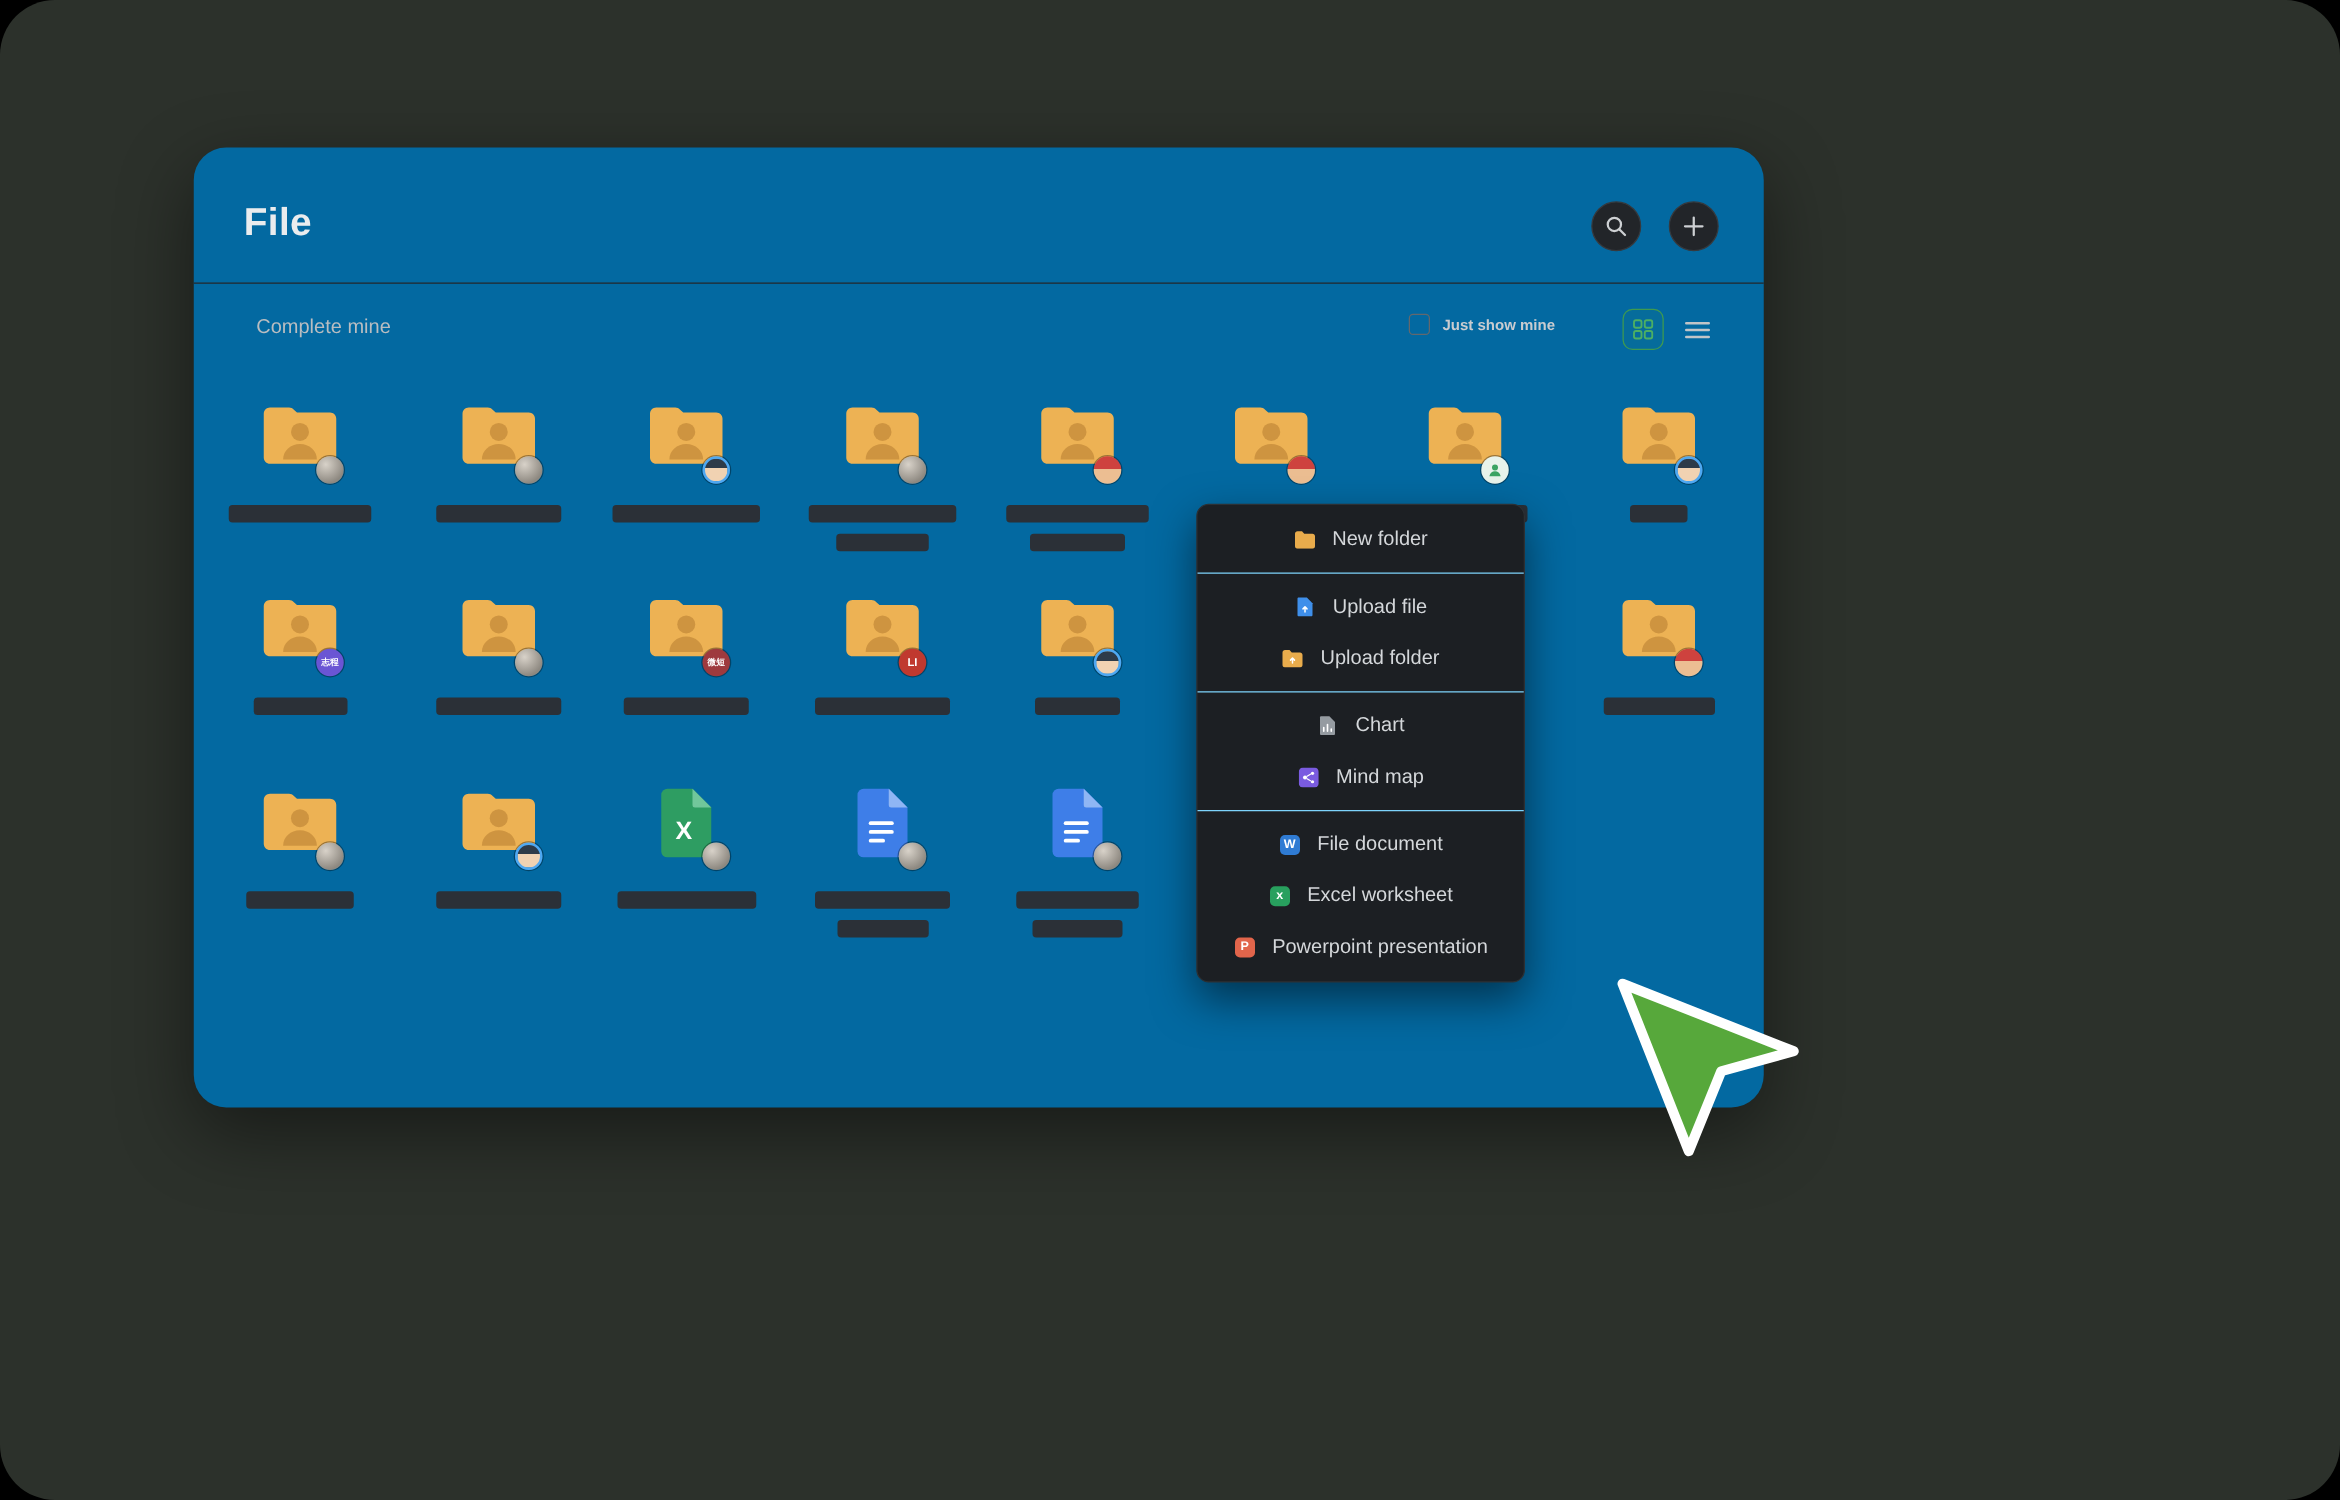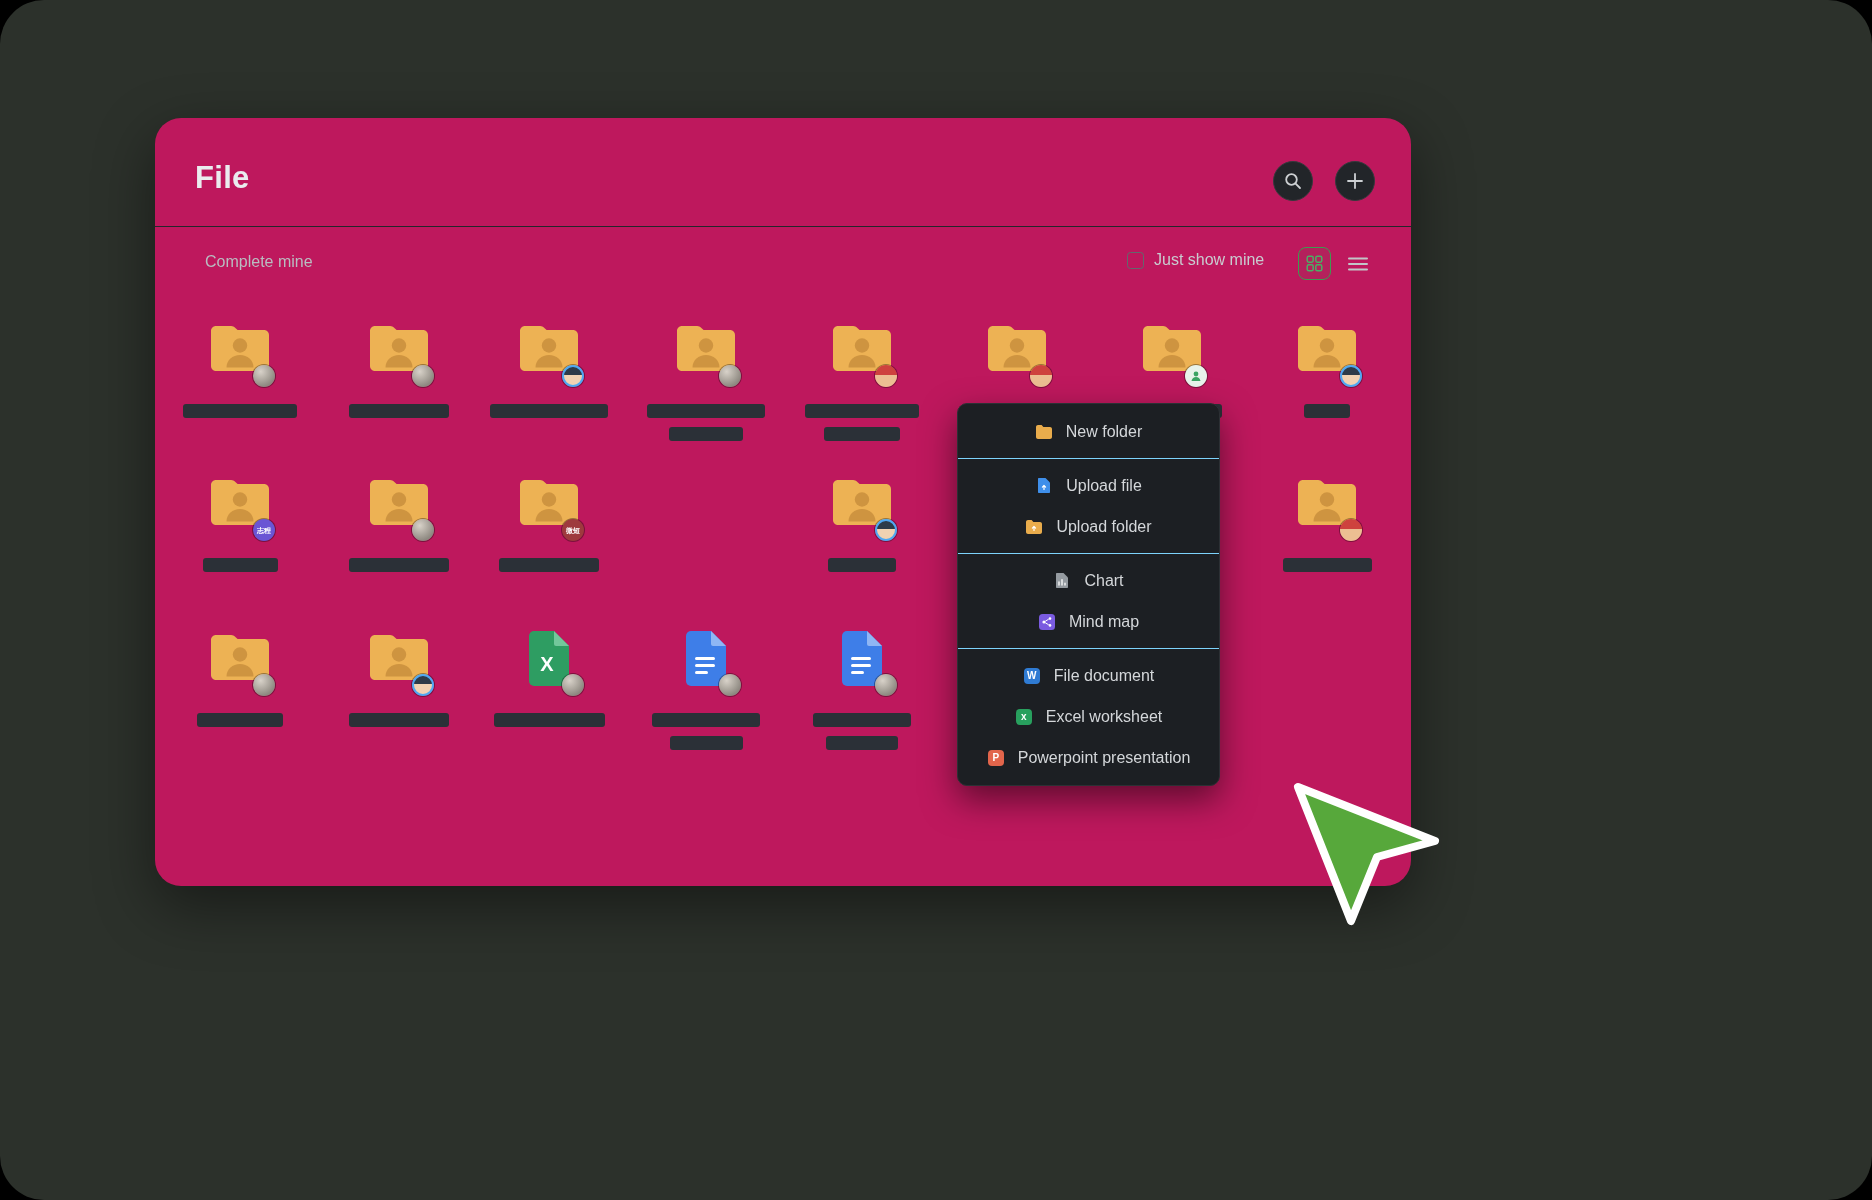--- a/index.html
+++ b/index.html
@@ -1,36 +1,36 @@
 <!DOCTYPE html>
 <html><head>
 <meta charset="utf-8">
 <style>
   * { box-sizing: border-box; }
   body { margin:0; background:#000; font-family:"Liberation Sans", sans-serif; }
   .canvas { position:relative; width:1872px; height:1200px; background:#2c312b; border-radius:44px; overflow:hidden; }
 
   .window { position:absolute; left:155px; top:118px; width:1256px; height:768px;
-            background:#be185d; border-radius:26px; box-shadow:0 20px 60px rgba(0,0,0,.45); }
+            background:#0369a1; border-radius:26px; box-shadow:0 20px 60px rgba(0,0,0,.45); }
 
   .page-title { position:absolute; left:40px; top:42px; font-size:31px; font-weight:700; color:#eaecee; letter-spacing:.3px; }
 
   .hdr-btn { position:absolute; top:43px; width:40px; height:40px; border-radius:50%;
              background:#222529; border:1px solid #36393d; display:flex; align-items:center; justify-content:center;
              color:#cdd0d3; cursor:pointer; }
   .hdr-btn.search { left:1118px; }
   .hdr-btn.add { left:1180px; font-size:22px; font-weight:400; line-height:1; }
 
   .hdr-divider { position:absolute; left:0; right:0; top:108px; height:1px; background:#24272b; }
 
   .section-label { position:absolute; left:50px; top:135px; font-size:16px; color:#b9bdc1; }
 
   .filter { position:absolute; left:972px; top:133px; display:flex; align-items:center; gap:10px; cursor:pointer; }
   .checkbox { width:17px; height:17px; border:1.5px solid #63686d; border-radius:3.5px; background:transparent; }
-  .filter-label { font-size:16px; color:#c9ccd0; }
+  .filter-label { font-size:12px; color:#c9ccd0;font-weight:bold; }
 
   .view-btn { position:absolute; display:flex; align-items:center; justify-content:center; cursor:pointer; }
   .view-grid { left:1143px; top:129px; width:33px; height:33px; border-radius:8px; border:1.5px solid #3E9A50; background:rgba(62,154,80,.07); }
   .view-list { left:1192px; top:136px; width:22px; height:20px; }
 
   .file-grid { position:absolute; left:0; top:170px; right:0; bottom:0; }
 
   .tile { position:absolute; width:150px; text-align:center; cursor:pointer; }
   .icon-wrap { position:relative; width:64px; height:58px; margin:0 auto; display:flex; align-items:center; justify-content:center; }
   .bar { height:14px; border-radius:3px; background:#2b3037; margin:26px auto 0; }
@@ -235,20 +235,31 @@
           <div class="icon-wrap">
             <svg width="64" height="54" viewBox="0 0 64 54">
               <path d="M3 9c0-2.8 2.2-5 5-5h15.2c1.5 0 2.9.7 3.9 1.8L29.6 8H56c2.8 0 5 2.2 5 5v31c0 2.8-2.2 5-5 5H8c-2.8 0-5-2.2-5-5z" fill="#EDB254"></path>
               <circle cx="32" cy="23.5" r="7.2" fill="#CE9440"></circle>
               <path d="M18.5 45.5c0-7.2 6-12.4 13.5-12.4s13.5 5.2 13.5 12.4z" fill="#CE9440"></path>
             </svg>
             <span class="avatar av-badge" style="background:#9E3A3E">微短</span>
           </div>
           <div class="bar" style="width:100px"></div>
         </div>
+        <div class="tile" style="left: 476px; top: 186px;">
+          <div class="icon-wrap">
+            <svg width="64" height="54" viewBox="0 0 64 54">
+              <path d="M3 9c0-2.8 2.2-5 5-5h15.2c1.5 0 2.9.7 3.9 1.8L29.6 8H56c2.8 0 5 2.2 5 5v31c0 2.8-2.2 5-5 5H8c-2.8 0-5-2.2-5-5z" fill="#EDB254"></path>
+              <circle cx="32" cy="23.5" r="7.2" fill="#CE9440"></circle>
+              <path d="M18.5 45.5c0-7.2 6-12.4 13.5-12.4s13.5 5.2 13.5 12.4z" fill="#CE9440"></path>
+            </svg>
+            <span class="avatar av-badge big" style="background:#C0392F">LI</span>
+          </div>
+          <div class="bar" style="width:108px"></div>
+        </div>
         <div class="tile" style="left: 632px; top: 186px;">
           <div class="icon-wrap">
             <svg width="64" height="54" viewBox="0 0 64 54">
               <path d="M3 9c0-2.8 2.2-5 5-5h15.2c1.5 0 2.9.7 3.9 1.8L29.6 8H56c2.8 0 5 2.2 5 5v31c0 2.8-2.2 5-5 5H8c-2.8 0-5-2.2-5-5z" fill="#EDB254"></path>
               <circle cx="32" cy="23.5" r="7.2" fill="#CE9440"></circle>
               <path d="M18.5 45.5c0-7.2 6-12.4 13.5-12.4s13.5 5.2 13.5 12.4z" fill="#CE9440"></path>
             </svg>
             <span class="avatar av-boy"></span>
           </div>
           <div class="bar" style="width:68px"></div>

